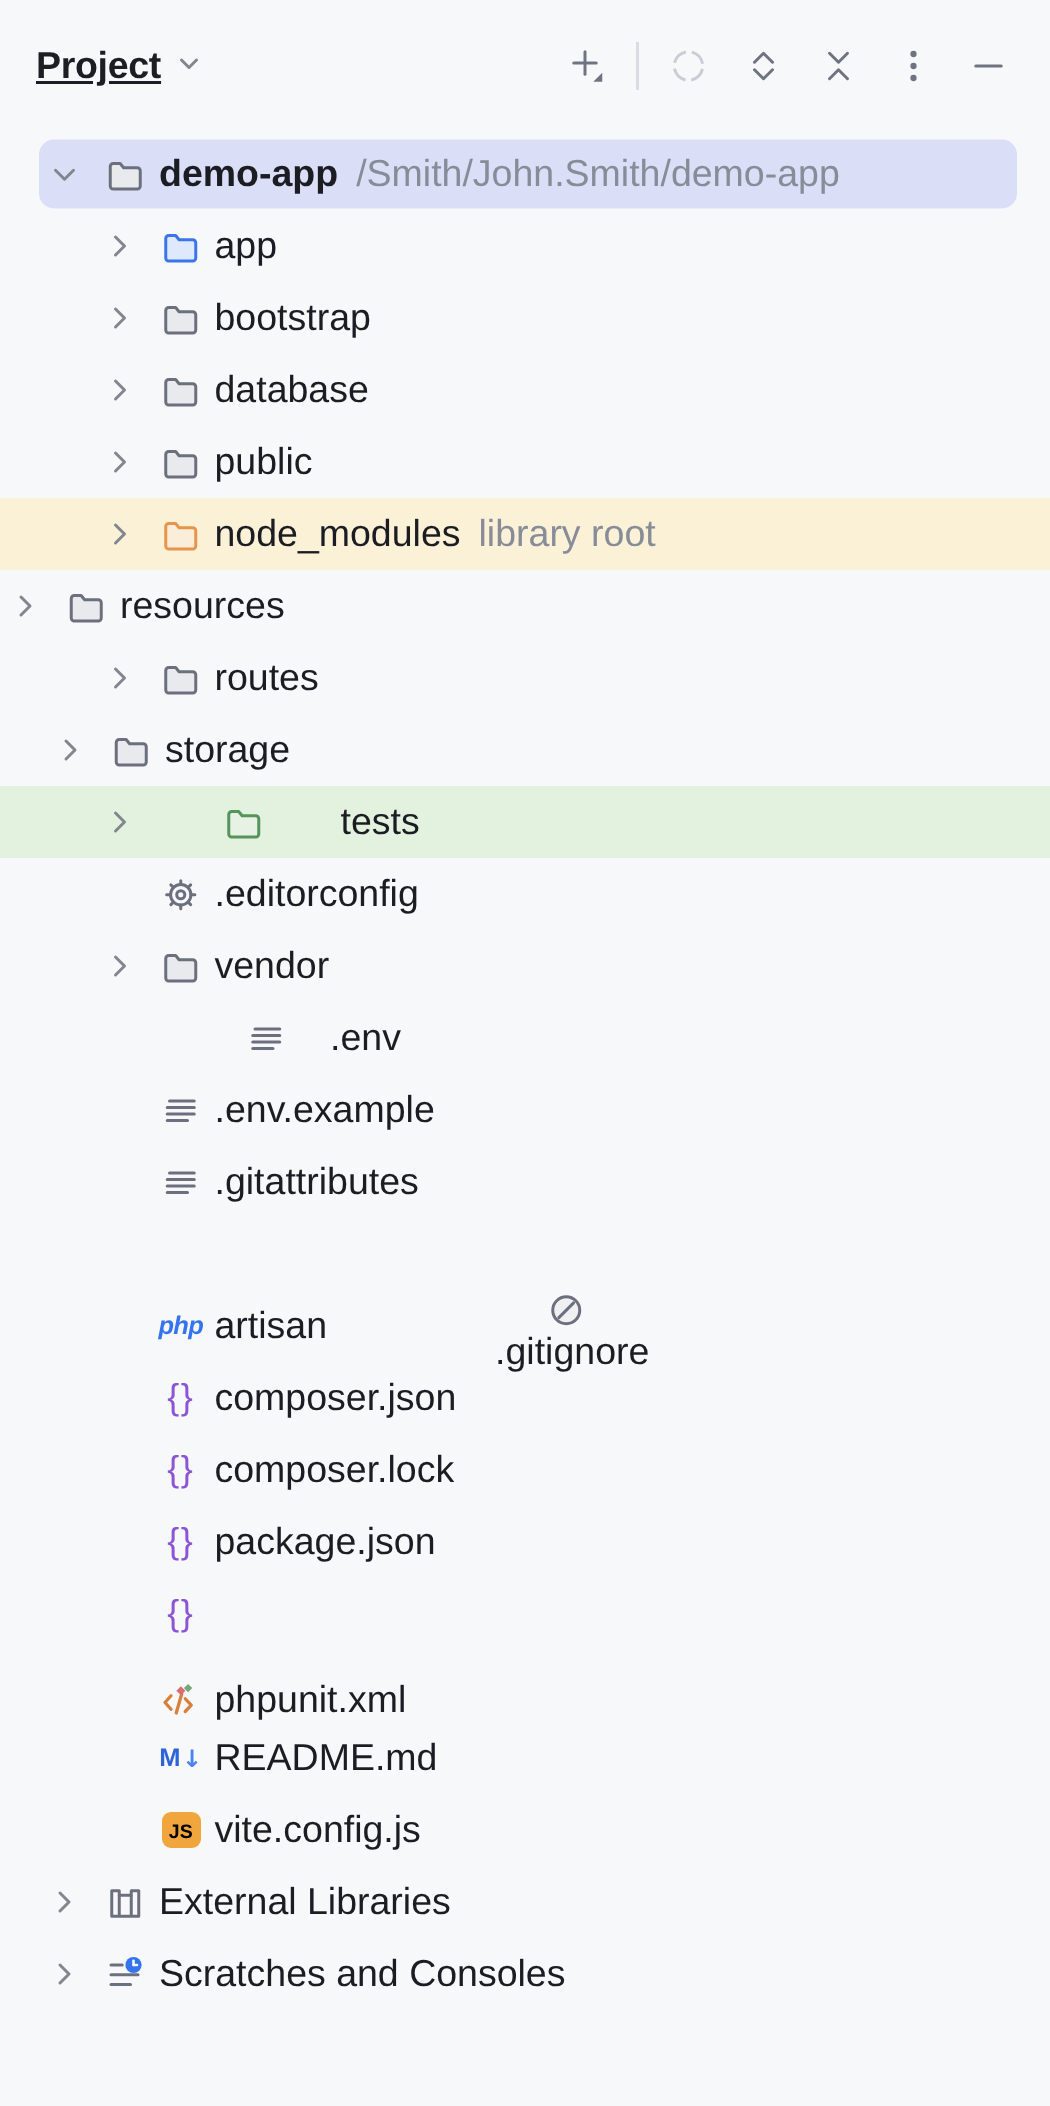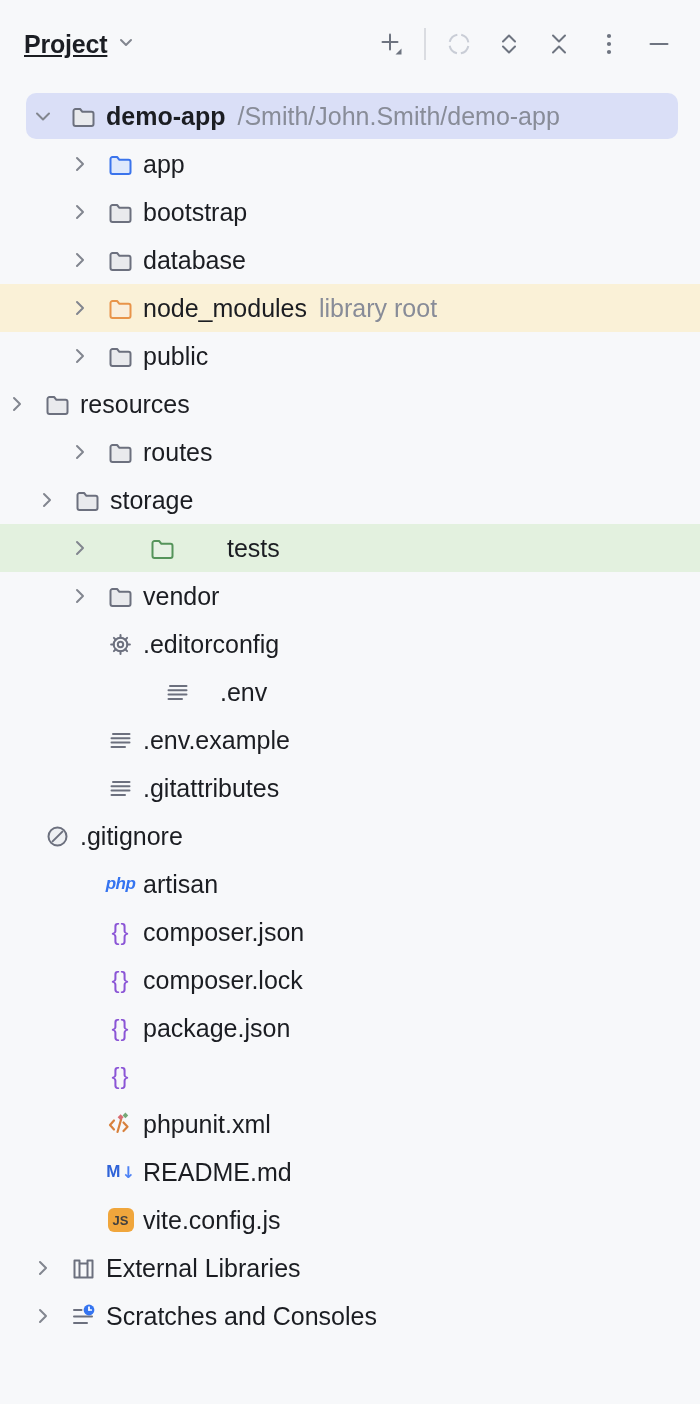--- a/index.html
+++ b/index.html
@@ -33,21 +33,21 @@
   .label{position:relative;z-index:1;white-space:nowrap;color:var(--text-primary);}
   .label.bold{font-weight:700;}
   .suffix{margin-left:12px;color:var(--text-secondary);position:relative;z-index:1;white-space:nowrap;}
 
   
   .php-ic{font-size:17px;font-style:italic;font-weight:700;color:var(--accent-blue);letter-spacing:-.5px;white-space:nowrap;}
   .braces-ic{font-size:24px;font-weight:500;color:var(--json-purple);line-height:1;letter-spacing:1px;}
   .md-ic{display:flex;align-items:center;white-space:nowrap;}
   .md-m{font-size:17px;font-weight:800;color:#2f63d8;}
   .md-arrow{font-family:"DejaVu Sans",sans-serif;font-size:16px;font-weight:700;color:#4d82f5;margin-left:1px;}
-  .js-ic{width:26px;height:24px;border-radius:6px;background:var(--js-badge);color:#404040;
+  .js-ic{width:26px;height:24px;border-radius:6px;background:var(--js-badge);color:#000000;
          font-size:13px;font-weight:800;display:flex;align-items:center;justify-content:center;}
 </style>
 </head>
 <body>
 
 <div class="panel">
   <div class="header">
     <div class="title-btn">
       <span class="title">Project</span>
       <span>
@@ -165,47 +165,47 @@
           </svg>
         </span>
         <span class="ficon">
           <svg width="27" height="27" viewBox="0 0 27 27">
             <path d="M3.5 21V8c0-1.1.9-2 2-2h4.6l2.3 2.8h9.1c1.1 0 2 .9 2 2V21c0 1.1-.9 2-2 2h-16c-1.1 0-2-.9-2-2z" fill="#e9eaed" stroke="#6c707e" stroke-width="2" stroke-linejoin="round"></path>
           </svg>
         </span>
         <span class="label">database</span>
       </div>
       <div class="row" style="padding-left: 63px;">
+        <span class="chev">
+          <svg width="22" height="22" viewBox="0 0 22 22">
+            <polyline points="8,5 14,11 8,17" fill="none" stroke="#82868f" stroke-width="2" stroke-linecap="round" stroke-linejoin="round"></polyline>
+          </svg>
+        </span>
+        <span class="ficon">
+          <svg width="27" height="27" viewBox="0 0 27 27">
+            <path d="M3.5 21V8c0-1.1.9-2 2-2h4.6l2.3 2.8h9.1c1.1 0 2 .9 2 2V21c0 1.1-.9 2-2 2h-16c-1.1 0-2-.9-2-2z" fill="#e9eaed" stroke="#6c707e" stroke-width="2" stroke-linejoin="round"></path>
+          </svg>
+        </span>
+        <span class="label">public</span>
+      </div>
+      <div class="row" style="padding-left: 63px;">
         <span class="row-bg library"></span>
         <span class="chev">
           <svg width="22" height="22" viewBox="0 0 22 22">
             <polyline points="8,5 14,11 8,17" fill="none" stroke="#82868f" stroke-width="2" stroke-linecap="round" stroke-linejoin="round"></polyline>
           </svg>
         </span>
         <span class="ficon">
           <svg width="27" height="27" viewBox="0 0 27 27">
             <path d="M3.5 21V8c0-1.1.9-2 2-2h4.6l2.3 2.8h9.1c1.1 0 2 .9 2 2V21c0 1.1-.9 2-2 2h-16c-1.1 0-2-.9-2-2z" fill="#faeedb" stroke="#e8944a" stroke-width="2" stroke-linejoin="round"></path>
           </svg>
         </span>
         <span class="label">node_modules</span>
         <span class="suffix">library root</span>
       </div>
-      <div class="row" style="padding-left: 63px;">
-        <span class="chev">
-          <svg width="22" height="22" viewBox="0 0 22 22">
-            <polyline points="8,5 14,11 8,17" fill="none" stroke="#82868f" stroke-width="2" stroke-linecap="round" stroke-linejoin="round"></polyline>
-          </svg>
-        </span>
-        <span class="ficon">
-          <svg width="27" height="27" viewBox="0 0 27 27">
-            <path d="M3.5 21V8c0-1.1.9-2 2-2h4.6l2.3 2.8h9.1c1.1 0 2 .9 2 2V21c0 1.1-.9 2-2 2h-16c-1.1 0-2-.9-2-2z" fill="#e9eaed" stroke="#6c707e" stroke-width="2" stroke-linejoin="round"></path>
-          </svg>
-        </span>
-        <span class="label">public</span>
-      </div>
       <div class="row" style="">
         <span class="chev">
           <svg width="22" height="22" viewBox="0 0 22 22">
             <polyline points="8,5 14,11 8,17" fill="none" stroke="#82868f" stroke-width="2" stroke-linecap="round" stroke-linejoin="round"></polyline>
           </svg>
         </span>
         <span class="ficon">
           <svg width="27" height="27" viewBox="0 0 27 27">
             <path d="M3.5 21V8c0-1.1.9-2 2-2h4.6l2.3 2.8h9.1c1.1 0 2 .9 2 2V21c0 1.1-.9 2-2 2h-16c-1.1 0-2-.9-2-2z" fill="#e9eaed" stroke="#6c707e" stroke-width="2" stroke-linejoin="round"></path>
           </svg>
@@ -244,33 +244,20 @@
           <svg width="22" height="22" viewBox="0 0 22 22">
             <polyline points="8,5 14,11 8,17" fill="none" stroke="#82868f" stroke-width="2" stroke-linecap="round" stroke-linejoin="round"></polyline>
           </svg>
         </span>
         <span class="ficon">
           <svg width="27" height="27" viewBox="0 0 27 27">
             <path d="M3.5 21V8c0-1.1.9-2 2-2h4.6l2.3 2.8h9.1c1.1 0 2 .9 2 2V21c0 1.1-.9 2-2 2h-16c-1.1 0-2-.9-2-2z" fill="#e7f2e4" stroke="#55945a" stroke-width="2" stroke-linejoin="round"></path>
           </svg>
         </span>
         <span class="label">tests</span>
-      </div>
-      <div class="row" style="padding-left: 63px;">
-        <span class="chev">
-          <svg width="22" height="22" viewBox="0 0 22 22">
-            <polyline points="8,5 14,11 8,17" fill="none" stroke="#82868f" stroke-width="2" stroke-linecap="round" stroke-linejoin="round"></polyline>
-          </svg>
-        </span>
-        <span class="ficon">
-          <svg width="27" height="27" viewBox="0 0 27 27">
-            <path d="M3.5 21V8c0-1.1.9-2 2-2h4.6l2.3 2.8h9.1c1.1 0 2 .9 2 2V21c0 1.1-.9 2-2 2h-16c-1.1 0-2-.9-2-2z" fill="#e9eaed" stroke="#6c707e" stroke-width="2" stroke-linejoin="round"></path>
-          </svg>
-        </span>
-        <span class="label">vendor</span>
       </div>
       <div class="row" style="padding-left: 63px;">
         <span class="chev"></span>
         <span class="ficon">
           <svg width="27" height="27" viewBox="0 0 27 27">
             <g fill="none" stroke="#6c707e" stroke-width="2" stroke-linecap="round">
     <circle cx="13.5" cy="13.5" r="6.8"></circle>
               <circle cx="13.5" cy="13.5" r="2.7"></circle>
     <line x1="20.3" y1="13.5" x2="22.9" y2="13.5"></line>
               <line x1="18.3" y1="18.3" x2="20.1" y2="20.1"></line>
@@ -278,20 +265,33 @@
               <line x1="8.7" y1="18.3" x2="6.9" y2="20.1"></line>
     <line x1="6.7" y1="13.5" x2="4.1" y2="13.5"></line>
               <line x1="8.7" y1="8.7" x2="6.9" y2="6.9"></line>
     <line x1="13.5" y1="6.7" x2="13.5" y2="4.1"></line>
               <line x1="18.3" y1="8.7" x2="20.1" y2="6.9"></line>
             </g>
           </svg>
         </span>
         <span class="label">.editorconfig</span>
       </div>
+      <div class="row" style="padding-left: 63px;">
+        <span class="chev">
+          <svg width="22" height="22" viewBox="0 0 22 22">
+            <polyline points="8,5 14,11 8,17" fill="none" stroke="#82868f" stroke-width="2" stroke-linecap="round" stroke-linejoin="round"></polyline>
+          </svg>
+        </span>
+        <span class="ficon">
+          <svg width="27" height="27" viewBox="0 0 27 27">
+            <path d="M3.5 21V8c0-1.1.9-2 2-2h4.6l2.3 2.8h9.1c1.1 0 2 .9 2 2V21c0 1.1-.9 2-2 2h-16c-1.1 0-2-.9-2-2z" fill="#e9eaed" stroke="#6c707e" stroke-width="2" stroke-linejoin="round"></path>
+          </svg>
+        </span>
+        <span class="label">vendor</span>
+      </div>
       <div class="row" style="padding-left: 100px; gap: 20px;">
         <span class="chev"></span>
         <span class="ficon">
           <svg width="27" height="27" viewBox="0 0 27 27">
             <g stroke="#6c707e" stroke-width="2" stroke-linecap="round">
     <line x1="6" y1="7" x2="22.5" y2="7"></line>
               <line x1="4.5" y1="11.3" x2="22.5" y2="11.3"></line>
     <line x1="4.5" y1="15.6" x2="22.5" y2="15.6"></line>
               <line x1="4.5" y1="20" x2="18" y2="20"></line>
             </g>
@@ -320,21 +320,21 @@
             <g stroke="#6c707e" stroke-width="2" stroke-linecap="round">
     <line x1="6" y1="7" x2="22.5" y2="7"></line>
               <line x1="4.5" y1="11.3" x2="22.5" y2="11.3"></line>
     <line x1="4.5" y1="15.6" x2="22.5" y2="15.6"></line>
               <line x1="4.5" y1="20" x2="18" y2="20"></line>
             </g>
           </svg>
         </span>
         <span class="label">.gitattributes</span>
       </div>
-      <div class="row" style="">
+      <div class="row" style="padding-left: 63px; flex-direction: column;">
         <span class="chev"></span>
         <span class="ficon">
           <svg width="27" height="27" viewBox="0 0 27 27">
             <circle cx="13.5" cy="13.5" r="9" fill="#eef0f3" stroke="#6c707e" stroke-width="2"></circle>
             <line x1="8.6" y1="18.4" x2="18.4" y2="8.6" stroke="#6c707e" stroke-width="2" stroke-linecap="round"></line>
           </svg>
         </span>
         <span class="label">.gitignore</span>
       </div>
       <div class="row" style="padding-left: 63px;">
@@ -364,21 +364,21 @@
           <span class="braces-ic">{}</span>
         </span>
         <span class="label">package.json</span>
       </div>
       <div class="row" style="padding-left: 63px;">
         <span class="chev"></span>
         <span class="ficon">
           <span class="braces-ic">{}</span>
         </span>
       </div>
-      <div class="row" style="padding-left: 63px;">
+      <div class="row" style="padding-left: 63px; align-items: flex-end;">
         <span class="chev"></span>
         <span class="ficon">
           <svg width="27" height="27" viewBox="0 0 27 27">
     <g fill="none" stroke="#d8813c" stroke-width="2.2" stroke-linecap="round" stroke-linejoin="round">
       <polyline points="7,9.5 3,14 7,18.5"></polyline>
               <line x1="10.5" y1="21" x2="14.2" y2="8"></line>
               <polyline points="16.5,11.5 20.5,15.8 16.5,20"></polyline>
             </g>
     <path d="M13.6 3.2 L16.6 6.2 L13.6 9.2 L10.6 6.2 Z" fill="#d96d73"></path>
     <path d="M18.4 1.6 L21.2 4.4 L18.4 7.2 L15.6 4.4 Z" fill="#74a877"></path>

